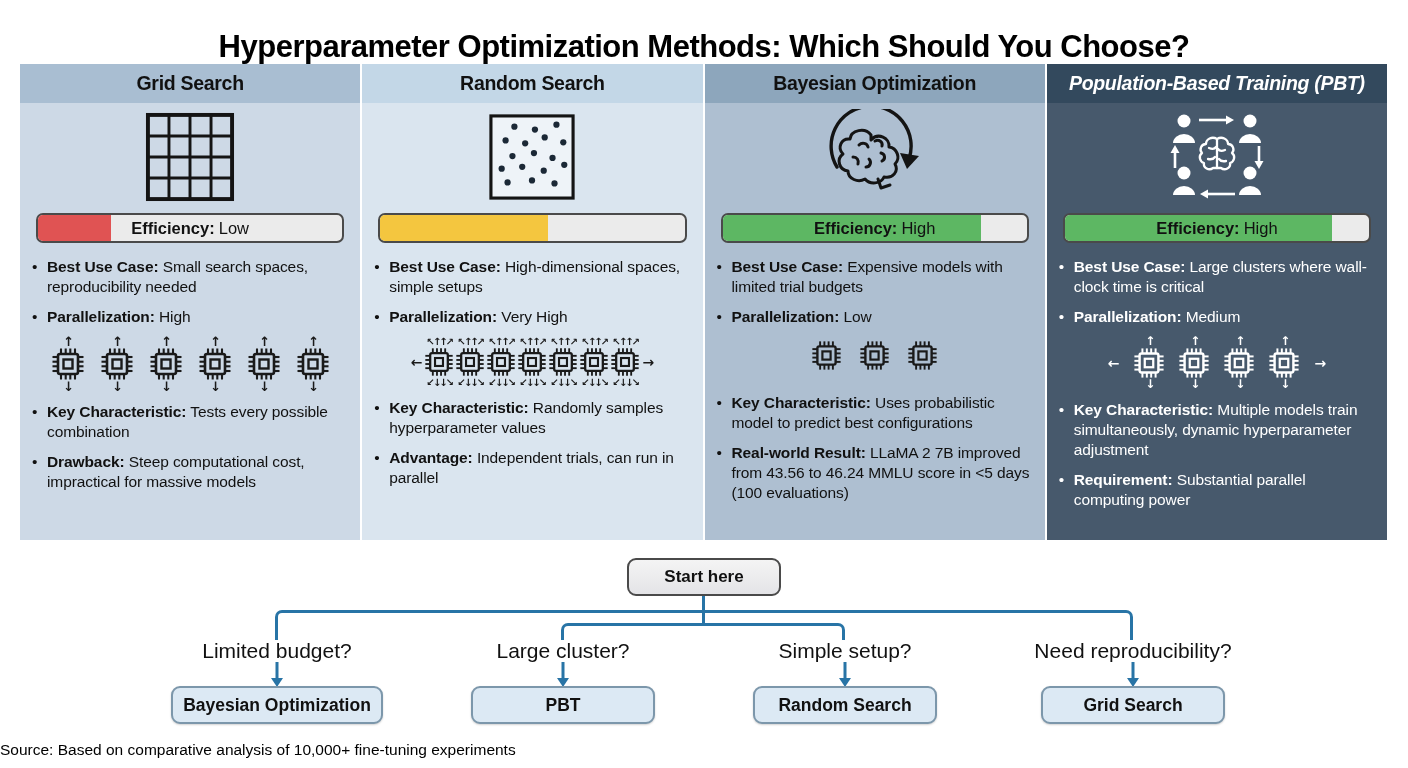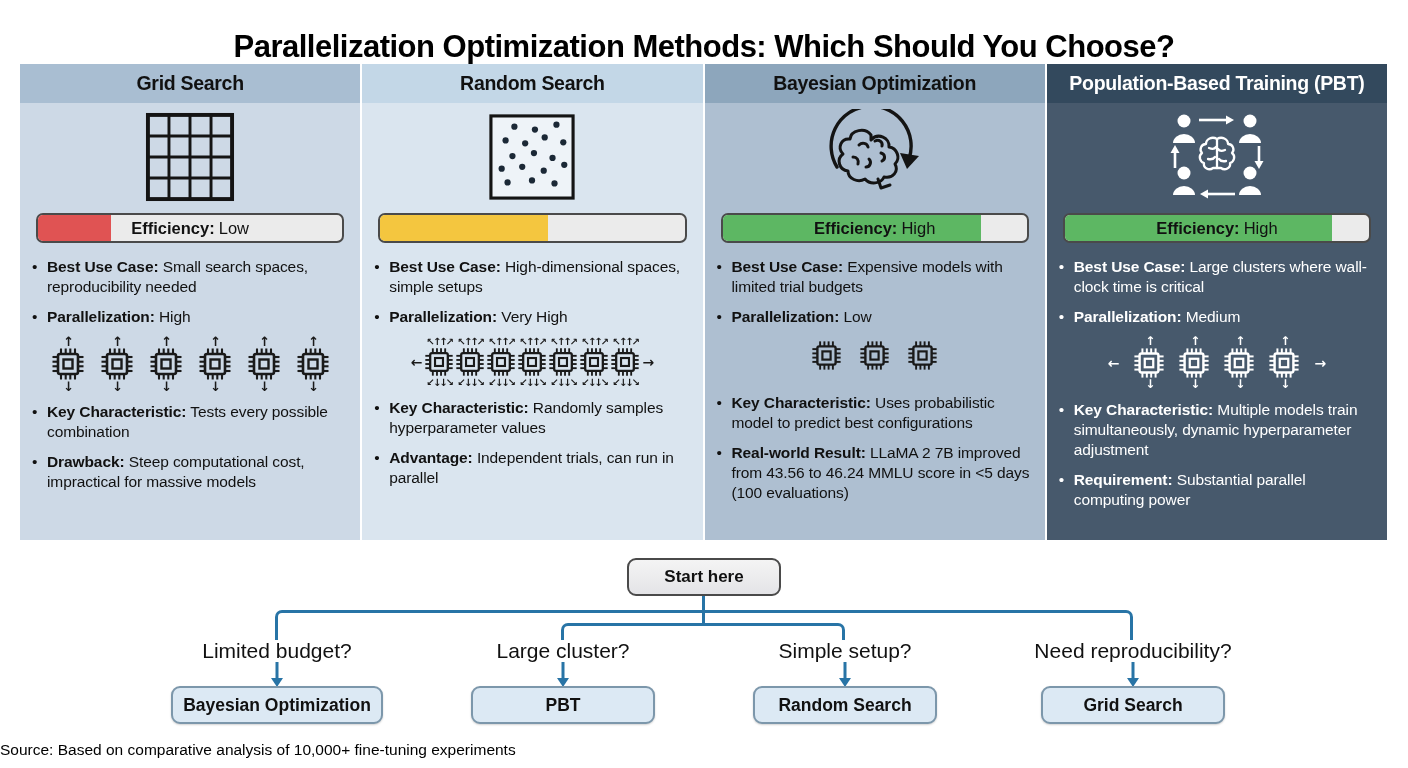--- a/index.html
+++ b/index.html
@@ -52,21 +52,21 @@
   .c0{left:277px;} .c1{left:563px;} .c2{left:845px;} .c3{left:1133px;}
   .rb0{left:171px;width:212px;} .rb1{left:471px;width:184px;} .rb2{left:753px;width:184px;} .rb3{left:1041px;width:184px;}
 
   .source{position:absolute;left:0;top:741px;width:100%;text-align:left;font-size:15.5px;color:#000;}
 </style>
 </head>
 <body>
 
 <div class="page">
 
-  <h1 class="title"><b>Parallelization</b><span> Optimization Methods: Which Should You Choose?</span></h1>
+  <h1 class="title"><b>Hyperparameter</b><span> Optimization Methods: Which Should You Choose?</span></h1>
 
   <div class="table">
 
     <section class="col" style="background: rgb(205, 217, 230); color: rgb(17, 17, 17);">
       <header class="col-head" style="background: rgb(169, 190, 210);">
           <span>Grid Search</span>
         </header>
       <div class="icon-zone">
         <svg width="90" height="90" viewBox="0 0 92 92">
           <g stroke="#141414" fill="none">
@@ -580,21 +580,21 @@
             <p><b>Key Characteristic:</b> <span>Uses probabilistic model to predict best configurations</span></p>
           </div>
         <div class="bullet">
             <span class="dot">•</span>
             <p><b>Real-world Result:</b> <span>LLaMA 2 7B improved from 43.56 to 46.24 MMLU score in &lt;5 days (100 evaluations)</span></p>
           </div>
       </div>
     </section>
 
     <section class="col" style="background: rgb(71, 89, 108); color: rgb(255, 255, 255);">
-      <header class="col-head" style="background: rgb(51, 73, 93);">
+      <header class="col-head" style="background: rgb(51, 73, 93); font-style: italic;">
           <span>Population-Based Training (PBT)</span>
         </header>
       <div class="icon-zone">
         <svg width="100" height="94" viewBox="0 0 100 94">
           <g fill="#ffffff">
             <circle cx="17" cy="11" r="6.5"></circle>
               <path d="M6,33 a11,9 0 0 1 22,0 z"></path>
             <circle cx="83" cy="11" r="6.5"></circle>
               <path d="M72,33 a11,9 0 0 1 22,0 z"></path>
             <circle cx="17" cy="63" r="6.5"></circle>

